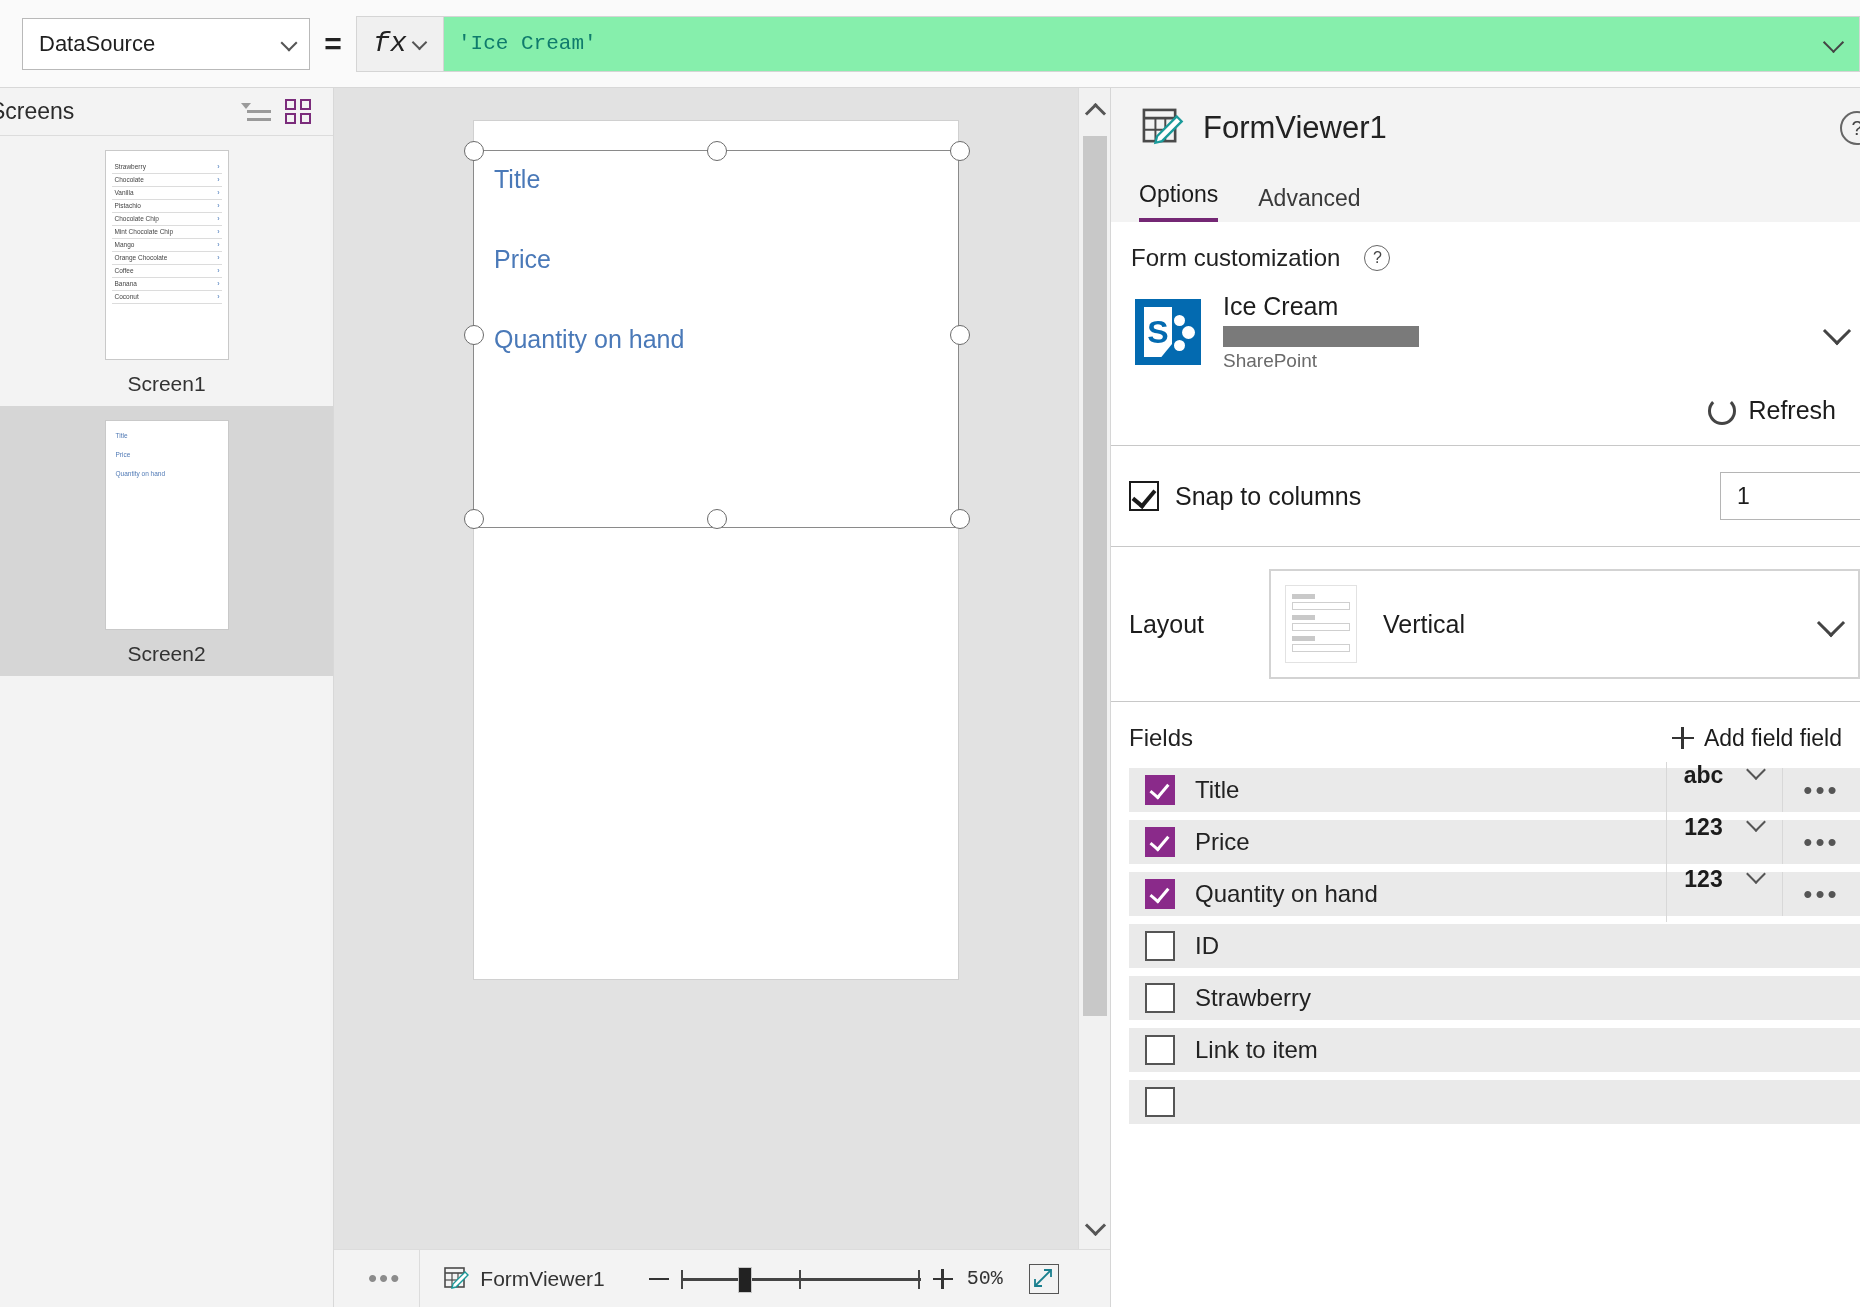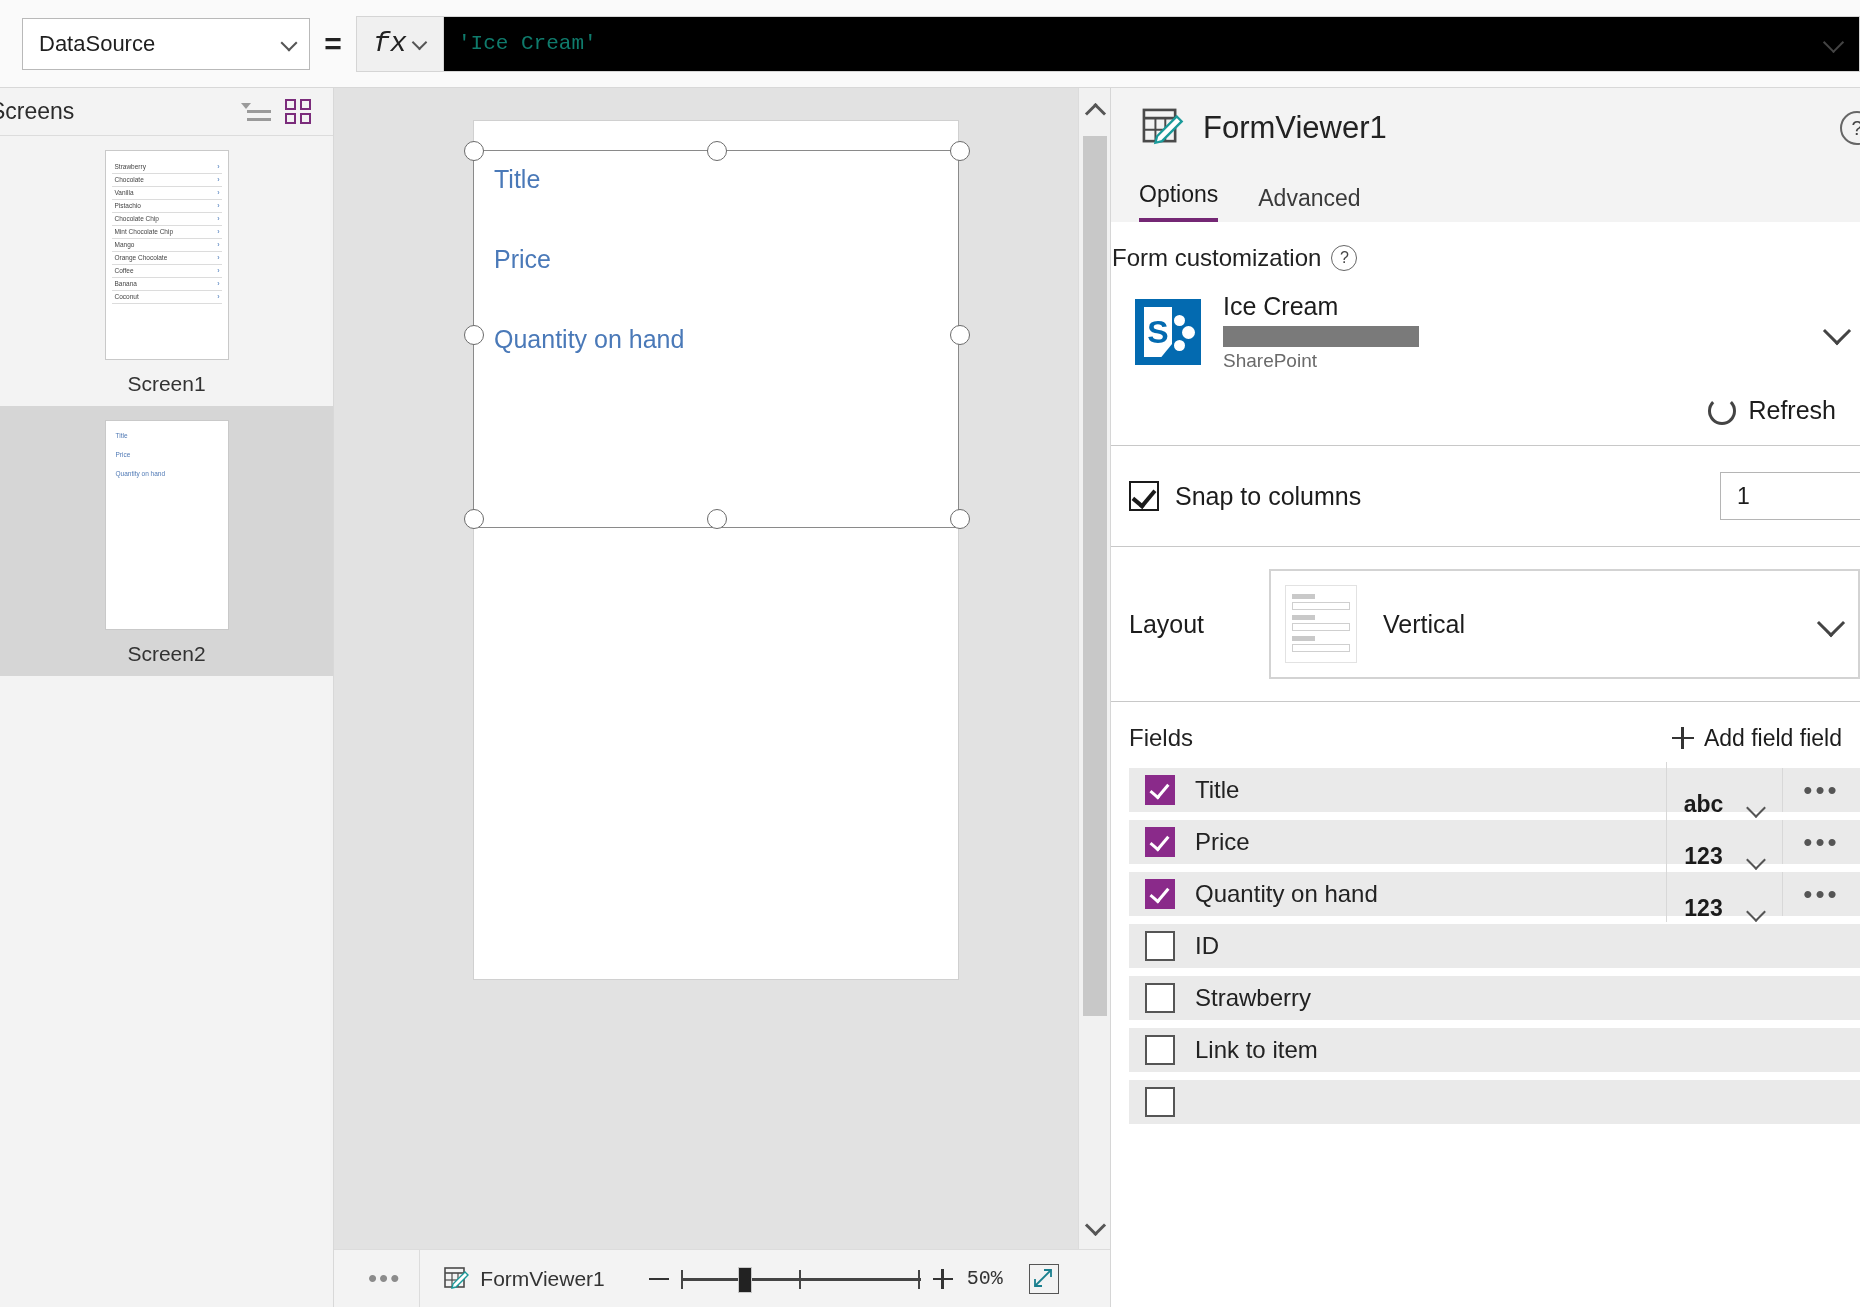--- a/index.html
+++ b/index.html
@@ -34,21 +34,21 @@
     width:88px; height:56px; background:#f0f0f0; border:1px solid #d5d5d5;
     display:flex; align-items:center; justify-content:center; gap:6px; cursor:pointer;
   }
   .fx{ font-family:Liberation Mono, monospace; font-style:italic; font-size:28px; color:#222; }
   .fxchev{ width:14px; height:14px; position:relative; }
   .fxchev::after{
     content:""; position:absolute; left:1px; top:0px; width:9px; height:9px;
     border-right:2px solid #555; border-bottom:2px solid #555; transform:rotate(45deg);
   }
   .formula{
-    flex:1; height:56px; background:#000000; border:1px solid #d5d5d5; border-left:none;
+    flex:1; height:56px; background:#86efac; border:1px solid #d5d5d5; border-left:none;
     display:flex; align-items:center; padding:0 14px;
     font-family:"Liberation Mono", monospace; font-size:21px; color:#0f7b6c;
   }
   .formula .txt{ flex:1; }
   .formula .expand{ width:22px; height:22px; position:relative; cursor:pointer; }
   .formula .expand::after{
     content:""; position:absolute; left:3px; top:2px; width:13px; height:13px;
     border-right:2px solid #444; border-bottom:2px solid #444; transform:rotate(45deg);
   }
 
@@ -155,21 +155,21 @@
   }
   .rp-head{ height:80px; display:flex; align-items:center; padding-left:28px; background:#f3f3f3;}
   .rp-title{ font-size:31px; color:#222; margin-left:18px; flex:1; }
   .help{ width:34px; height:34px; border-radius:50%; border:2px solid #666; color:#444;
          display:flex; align-items:center; justify-content:center; font-size:20px; margin-right:-14px; cursor:pointer;}
   .rp-tabs{ height:54px; display:flex; align-items:flex-end; background:#f3f3f3; padding-left:28px; gap:40px; }
   .rp-tab{ font-size:23px; color:#3a3a3a; padding-bottom:10px; cursor:pointer; }
   .rp-tab.active{ border-bottom:4px solid #742774; color:#1a1a1a; }
 
   .sec{ padding:22px 0 0 0; border-bottom:1px solid #c8c8c8; }
-  .sec-title{ font-size:24px; color:#222; padding-left:1px; display:flex; align-items:center; gap:10px; }
+  .sec-title{ font-size:24px; color:#222; padding-left:20px; display:flex; align-items:center; gap:24px; }
   .ds-card{ display:flex; align-items:center; padding:20px 0 18px 24px; }
   .sp-logo{ width:66px; height:66px; background:#036ab0; position:relative; flex:none; }
   .sp-logo .s{ position:absolute; left:9px; top:8px; width:28px; height:50px; background:#fff;
                color:#036ab0; font-size:32px; font-weight:700; text-align:center; line-height:50px;
                clip-path:polygon(0 0,100% 0,100% 74%,62% 100%,0 100%); }
   .sp-logo .n1,.sp-logo .n2,.sp-logo .n3{ position:absolute; background:#fff; border-radius:50%; }
   .sp-logo .n1{ width:11px; height:11px; right:16px; top:16px; }
   .sp-logo .n2{ width:11px; height:11px; right:16px; bottom:14px; }
   .sp-logo .n3{ width:13px; height:13px; right:6px; top:27px; }
   .ds-info{ margin-left:22px; flex:1; }
@@ -212,21 +212,21 @@
   .plusico::before{ content:""; position:absolute; left:0; top:9.5px; width:22px; height:2.5px; background:#333; }
   .plusico::after{ content:""; position:absolute; left:9.5px; top:0; width:2.5px; height:22px; background:#333; }
 
   .frow{ display:flex; align-items:center; height:44px; background:#eaeaea; margin:0 0 8px 18px; }
   .frow .fcb{ width:30px; height:30px; margin:0 20px 0 16px; flex:none; cursor:pointer; }
   .fcb.off{ border:2.5px solid #555; background:#fff; }
   .fcb.on{ background:#8a2a8a; position:relative; }
   .fcb.on::after{ content:""; position:absolute; left:9px; top:5px; width:8px; height:15px;
                   border-right:3px solid #fff; border-bottom:3px solid #fff; transform:rotate(40deg); }
   .fname{ font-size:24px; color:#222; flex:1; }
-  .ftype{ width:116px; height:56px; border-left:1.5px solid #d8d8d8; display:flex; align-items:flex-end;
+  .ftype{ width:116px; height:56px; border-left:1.5px solid #d8d8d8; display:flex; align-items:flex-start;
           justify-content:center; gap:24px; cursor:pointer; }
   .ftype .t{ font-size:23px; color:#1b1b1b; font-weight:600; }
   .ftype .c{ width:18px; height:18px; position:relative; }
   .ftype .c::after{ content:""; position:absolute; left:2px; top:1px; width:12px; height:12px;
                     border-right:2.5px solid #555; border-bottom:2.5px solid #555; transform:rotate(45deg); }
   .fmore{ width:78px; height:44px; border-left:1.5px solid #d8d8d8; display:flex; align-items:center;
           justify-content:center; color:#555; font-size:26px; letter-spacing:3px; cursor:pointer; }
 </style>
 </head>
 <body>

